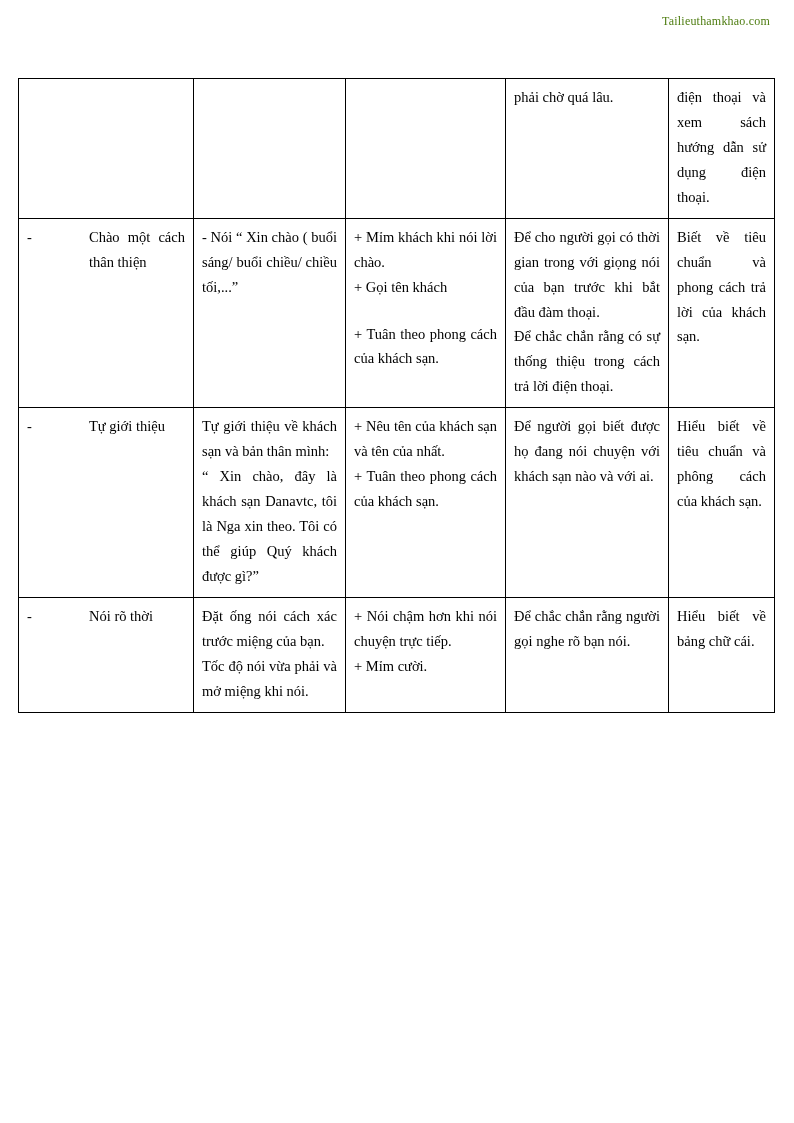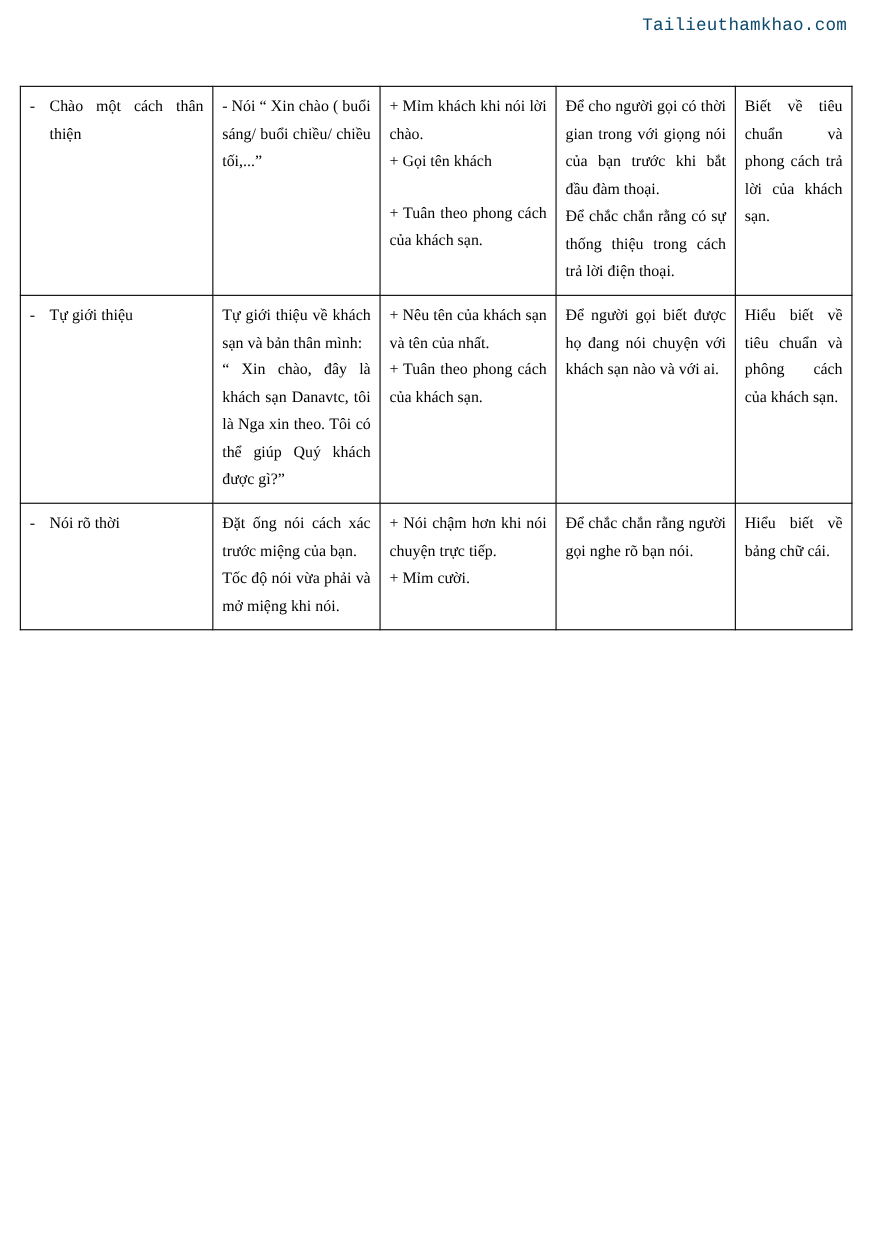--- a/index.html
+++ b/index.html
@@ -18,23 +18,23 @@
   .page {
     position: relative;
     width: 794px;
     height: 1123px;
     box-sizing: border-box;
   }
   .watermark {
     position: absolute;
     top: 14px;
     right: 24px;
-    font-family: Liberation Mono, monospace;
-    font-size: 16px;
-    color: #0c4a6e;
+    font-family: Liberation Serif, serif;
+    font-size: 12px;
+    color: #4d7c0f;
     letter-spacing: 0.2px;
     white-space: nowrap;
   }
   .table-wrap {
     position: absolute;
     left: 18px;
     top: 78px;
     width: 756px;
   }
   table.doc-table {
@@ -76,20 +76,21 @@
     align-items: flex-start;
   }
   .bullet-dash {
     flex: 0 0 auto;
     width: 12px;
   }
   .bullet-text {
     flex: 1 1 auto;
     text-align: justify;
     text-justify: inter-word;
+    margin-left: 44px;
   }
   .cell-empty {
     min-height: 10px;
   }
 </style>
 </head>
 <body>
 
 <div class="page">
 
@@ -99,20 +100,37 @@
     <table class="doc-table">
       <colgroup>
         <col class="col1">
           <col class="col2">
           <col class="col3">
           <col class="col4">
           <col class="col5">
       </colgroup>
       <tbody>
 
+        <tr>
+          <td>
+              <div class="cell-empty"></div>
+            </td>
+          <td>
+              <div class="cell-empty"></div>
+            </td>
+          <td>
+              <div class="cell-empty"></div>
+            </td>
+          <td>
+            <p class="para">phải chờ quá lâu.</p>
+          </td>
+          <td>
+            <p class="para">điện thoại và xem sách hướng dẫn sử dụng điện thoại.</p>
+          </td>
+        </tr>
 
         <tr>
           <td>
             <div class="bullet-row">
               <span class="bullet-dash">-</span>
               <span class="bullet-text">Chào một cách thân thiện</span>
             </div>
           </td>
           <td>
             <p class="para">-  Nói “ Xin chào ( buổi sáng/ buổi chiều/ chiều tối,...”</p>

